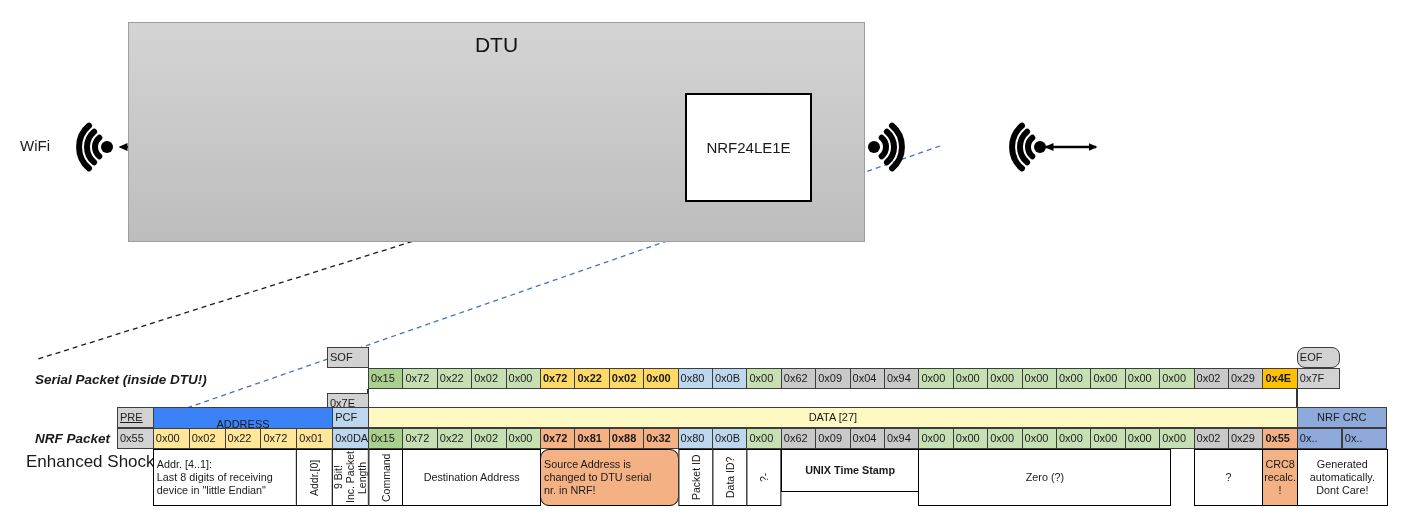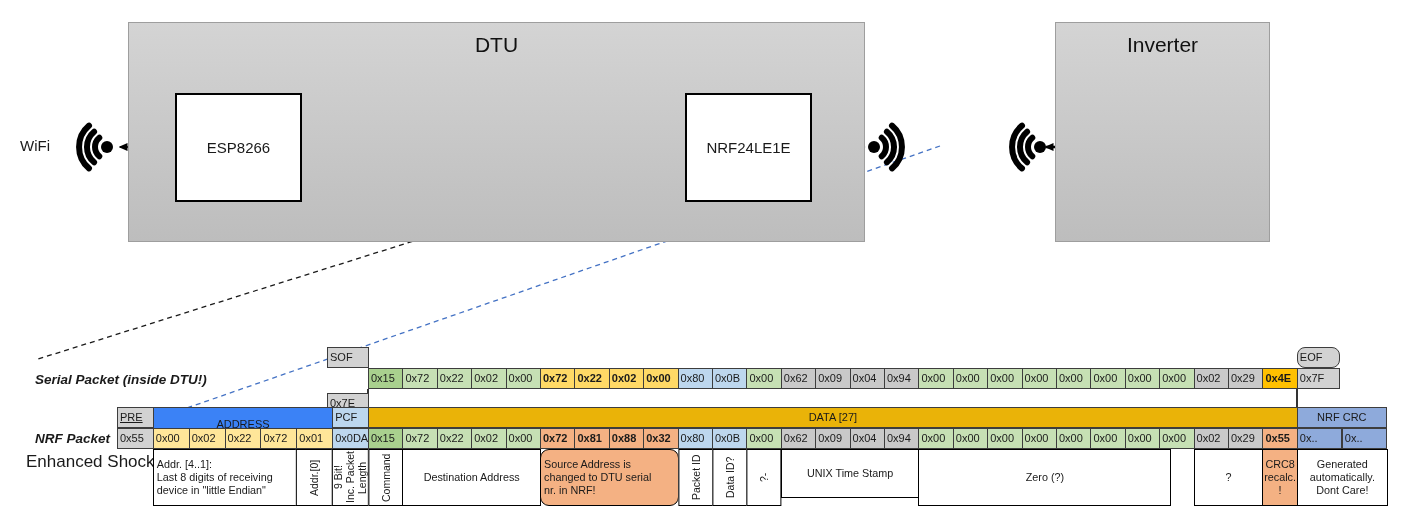--- a/index.html
+++ b/index.html
@@ -53,26 +53,22 @@
     <line x1="682" y1="173" x2="558" y2="173" stroke="#70AD47" stroke-width="2.6" marker-end="url(#ag)"></line>
     <line x1="812" y1="147" x2="864" y2="147" stroke="#000" stroke-width="2.4" marker-start="url(#abs)" marker-end="url(#ab)"></line>
     <line x1="1046" y1="147" x2="1096" y2="147" stroke="#000" stroke-width="2.4" marker-start="url(#abs)" marker-end="url(#ab)"></line>
     <line x1="368" y1="389" x2="368" y2="408" stroke="#000" stroke-width="1.6"></line>
     <line x1="1297" y1="389" x2="1297" y2="408" stroke="#000" stroke-width="1.6"></line>
   </svg>
 
   <div class="gbox" style="left:128px;top:22px;width:735px;height:218px;">
     <div class="gtitle">DTU</div>
   </div>
-  <div class="node" style="left:175px;top:93px;">ESP8266</div>
   <div class="node" style="left:685px;top:93px;">NRF24LE1E</div>
 
-  <div class="gbox" style="left:1055px;top:22px;width:213px;height:218px;">
-    <div class="gtitle">Inverter</div>
-  </div>
 
   <div class="wifilabel">WiFi</div>
 
   <svg class="wifiicon" style="left:55px;top:116px;" viewBox="0 0 62 62">
     <circle cx="52" cy="31" r="6" fill="#000"></circle>
     <path d="M44.3 21.8 A12 12 0 0 0 44.3 40.2" stroke="#000" stroke-width="6" fill="none" stroke-linecap="round"></path>
     <path d="M39.1 15.7 A20 20 0 0 0 39.1 46.3" stroke="#000" stroke-width="6" fill="none" stroke-linecap="round"></path>
     <path d="M34 9.6 A28 28 0 0 0 34 52.4" stroke="#000" stroke-width="6" fill="none" stroke-linecap="round"></path>
   </svg>
 
@@ -122,21 +118,21 @@
       <div class="cell" style="left: 1124.8px; top: 368px; width: 35.4px; height: 21px; background: rgb(198, 224, 180);">0x00</div>
       <div class="cell" style="left: 1159.2px; top: 368px; width: 35.4px; height: 21px; background: rgb(198, 224, 180);">0x00</div>
       <div class="cell" style="left: 1193.6px; top: 368px; width: 35.4px; height: 21px; background: rgb(201, 201, 201);">0x02</div>
       <div class="cell" style="left: 1228px; top: 368px; width: 35.4px; height: 21px; background: rgb(201, 201, 201);">0x29</div>
       <div class="cell b" style="left: 1262.4px; top: 368px; width: 35.4px; height: 21px; background: rgb(255, 192, 0);">0x4E</div>
       <div class="cell" style="left: 1296.8px; top: 347px; width: 43px; height: 21px; background: rgb(210, 210, 210); border-radius: 8px;">EOF</div>
       <div class="cell" style="left: 1296.8px; top: 368px; width: 43px; height: 21px; background: rgb(210, 210, 210);">0x7F</div>
       <div class="cell" style="left: 117px; top: 407px; width: 36.857px; height: 21px; background: rgb(210, 210, 210); text-decoration: underline;">PRE</div>
       <div class="cell ctr" style="left: 152.857px; top: 407px; width: 180.285px; height: 34px; background: #3b82f6;">ADDRESS</div>
       <div class="cell" style="left: 332.142px; top: 407px; width: 36.857px; height: 21px; background: rgb(189, 215, 238);">PCF</div>
-      <div class="cell ctr" style="left: 368px; top: 407px; width: 929.8px; height: 21px; background: #eab308;">DATA [27]</div>
+      <div class="cell ctr" style="left: 368px; top: 407px; width: 929.8px; height: 21px; background: #fef9c3;">DATA [27]</div>
       <div class="cell ctr" style="left: 1296.8px; top: 407px; width: 90px; height: 21px; background: rgb(142, 170, 219);">NRF CRC</div>
       <div class="cell" style="left: 117px; top: 428px; width: 36.857px; height: 21px; background: rgb(210, 210, 210);">0x55</div>
       <div class="cell" style="left: 152.857px; top: 428px; width: 36.857px; height: 21px; background: rgb(255, 230, 153);">0x00</div>
       <div class="cell" style="left: 188.714px; top: 428px; width: 36.857px; height: 21px; background: rgb(255, 230, 153);">0x02</div>
       <div class="cell" style="left: 224.571px; top: 428px; width: 36.857px; height: 21px; background: rgb(255, 230, 153);">0x22</div>
       <div class="cell" style="left: 260.428px; top: 428px; width: 36.857px; height: 21px; background: rgb(255, 230, 153);">0x72</div>
       <div class="cell" style="left: 296.285px; top: 428px; width: 36.857px; height: 21px; background: rgb(255, 230, 153);">0x01</div>
       <div class="cell" style="left: 332.142px; top: 428px; width: 36.857px; height: 21px; background: rgb(189, 215, 238);">0x0DA</div>
       <div class="cell" style="left: 368px; top: 428px; width: 35.4px; height: 21px; background: rgb(169, 208, 142);">0x15</div>
       <div class="cell" style="left: 402.4px; top: 428px; width: 35.4px; height: 21px; background: rgb(198, 224, 180);">0x72</div>
@@ -175,21 +171,21 @@
 Inc. Packet
 Length</div>
       <div class="desc vert" style="left: 368px; top: 449px; width: 35.4px; height: 57px;">Command</div>
       <div class="desc" style="left: 402.4px; top: 449px; width: 138.6px; height: 57px;">Destination Address</div>
       <div class="desc left" style="left: 540px; top: 449px; width: 138.6px; height: 57px; background: rgb(244, 177, 131); border-radius: 9px;">Source Address is
 changed to DTU serial
 nr. in NRF!</div>
       <div class="desc vert" style="left: 677.6px; top: 449px; width: 35.4px; height: 57px;">Packet ID</div>
       <div class="desc vert" style="left: 712px; top: 449px; width: 35.4px; height: 57px;">Data ID?</div>
       <div class="desc vert" style="left: 746.4px; top: 449px; width: 35.4px; height: 57px;">?-</div>
-      <div class="desc" style="left: 780.8px; top: 449px; width: 138.6px; height: 49px;">UNIX Time Stamp</div>
+      <div class="desc" style="left: 780.8px; top: 449px; width: 138.6px; height: 43px; font-weight: bold;">UNIX Time Stamp</div>
       <div class="desc" style="left: 918.4px; top: 449px; width: 253px; height: 57px;">Zero (?)</div>
       <div class="desc" style="left: 1193.6px; top: 449px; width: 69.8px; height: 57px;">?</div>
       <div class="desc" style="left: 1262.4px; top: 449px; width: 35.4px; height: 57px; background: rgb(244, 177, 131);">CRC8
 recalc.
 !</div>
       <div class="desc" style="left: 1296.8px; top: 449px; width: 91px; height: 57px;">Generated
 automatically.
 Dont Care!</div>
     </div>
 </div>

